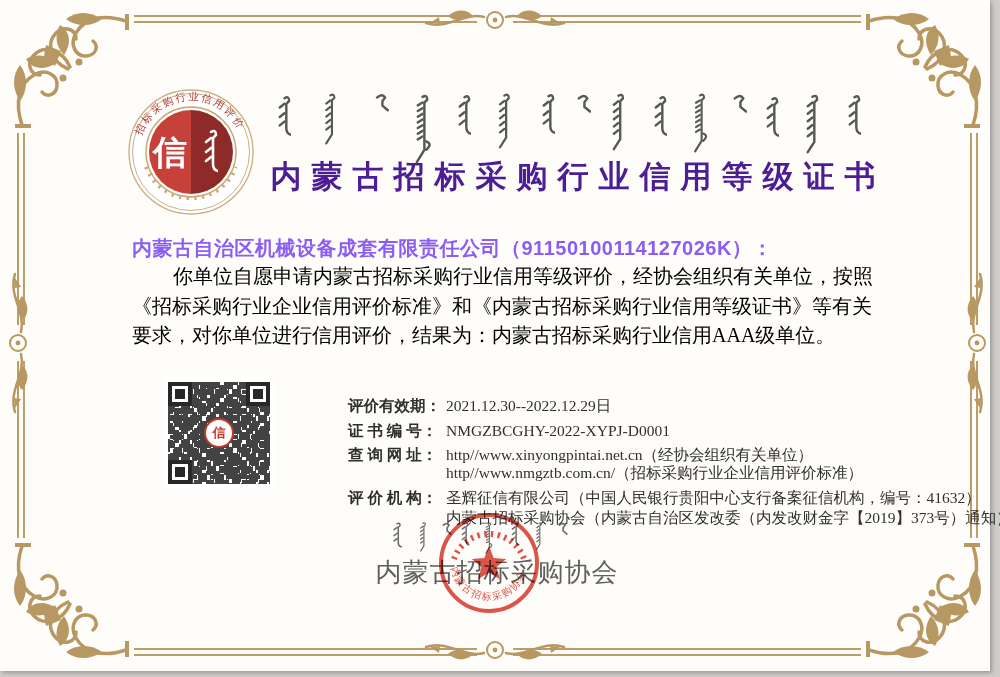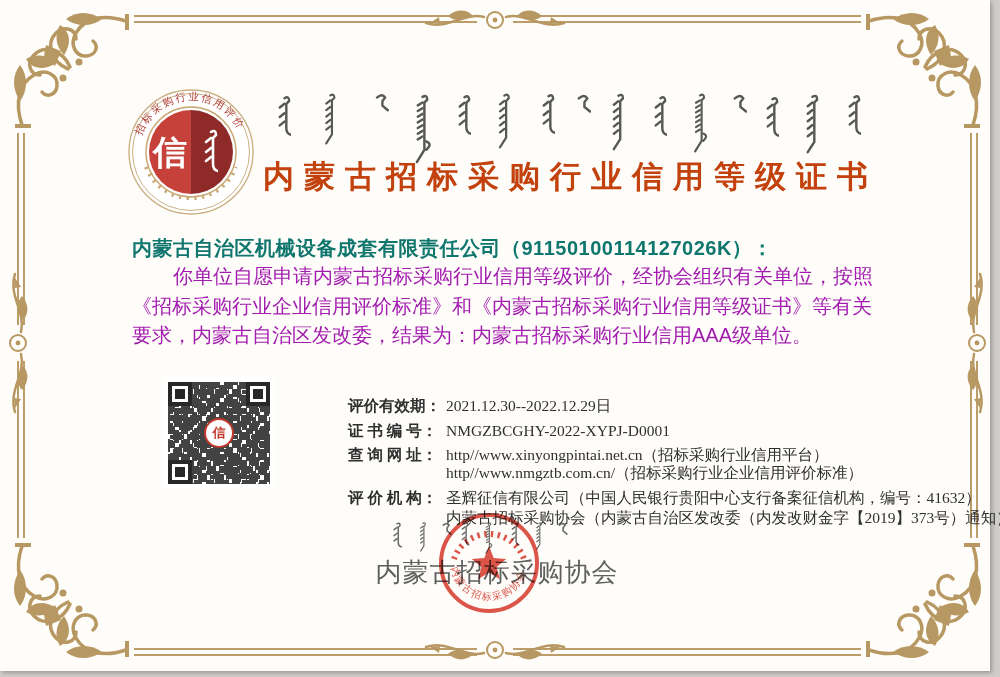--- a/index.html
+++ b/index.html
@@ -22,25 +22,25 @@
   .mid-v.left{left:-57px;transform:rotate(90deg);}
   .mid-v.right{right:-62px;transform:rotate(-90deg);}
 
   
   .emblem{position:absolute;left:126px;top:87px;width:130px;height:130px;}
   
   .mong-top{position:absolute;left:266px;top:91px;color:#575757;}
   .mong-bottom{position:absolute;left:391px;top:520px;color:#6a6a6a;}
 
   .cert-title{position:absolute;left:263px;top:156px;width:630px;
-              font-size:31px;font-weight:700;letter-spacing:10px;color:#c2410c;white-space:nowrap;}
+              font-size:31px;font-weight:700;letter-spacing:10px;color:#4c1d95;white-space:nowrap;text-align:center;}
   .company-line{position:absolute;left:132px;top:235px;font-family:"Liberation Sans",sans-serif;
-              font-size:20px;font-weight:700;color:#0f766e;white-space:nowrap;letter-spacing:.5px;}
-  .paragraph{position:absolute;left:132px;top:262px;width:760px;font-family:Liberation Sans, sans-serif;
-              font-size:20px;color:#a21caf;line-height:29.5px;}
+              font-size:20px;font-weight:700;color:#8b5cf6;white-space:nowrap;letter-spacing:.5px;}
+  .paragraph{position:absolute;left:132px;top:262px;width:760px;font-family:Liberation Serif, serif;
+              font-size:20px;color:#000000;line-height:29.5px;}
   .paragraph .pline{white-space:nowrap;}
   .paragraph .pline.indent{padding-left:41px;}
 
   
   .qr{position:absolute;left:163px;top:377px;width:112px;height:112px;background:#fff;}
   .qr-noise{position:absolute;inset:5px;opacity:.92;
     background:
       repeating-conic-gradient(#343434 0% 25%, transparent 0% 50%) 0px 0px/13px 13px,
       repeating-conic-gradient(#343434 0% 25%, transparent 0% 50%) 5px 7px/17px 17px,
       repeating-conic-gradient(#343434 0% 25%, transparent 0% 50%) 2px 3px/9px 9px;}
@@ -195,40 +195,40 @@
       <use href="#mw1" x="538" y="2" width="15" height="62"></use>
       <use href="#mw2" x="580" y="2" width="15" height="44"></use>
     </svg>
 
     <div class="cert-title">内蒙古招标采购行业信用等级证书</div>
 
     <div class="company-line">内蒙古自治区机械设备成套有限责任公司（91150100114127026K）：</div>
     <div class="paragraph">
       <div class="pline indent">你单位自愿申请内蒙古招标采购行业信用等级评价，经协会组织有关单位，按照</div>
       <div class="pline">《招标采购行业企业信用评价标准》和《内蒙古招标采购行业信用等级证书》等有关</div>
-      <div class="pline">要求，内蒙古自治区发改委，结果为：内蒙古招标采购行业信用AAA级单位。</div>
+      <div class="pline">要求，对你单位进行信用评价，结果为：内蒙古招标采购行业信用AAA级单位。</div>
     </div>
 
     <div class="qr">
       <div class="qr-noise"></div>
       <div class="finder tl"></div>
       <div class="finder tr"></div>
       <div class="finder bl"></div>
       <div class="qr-logo">信</div>
     </div>
 
     <div class="details">
       <div class="drow">
         <span class="dlabel">评价有效期：</span><span class="dvalue">2021.12.30--2022.12.29日</span>
       </div>
       <div class="drow">
         <span class="dlabel">证 书 编 号：</span><span class="dvalue">NMGZBCGHY-2022-XYPJ-D0001</span>
       </div>
       <div class="drow">
-        <span class="dlabel">查 询 网 址：</span><span class="dvalue">http//www.xinyongpintai.net.cn（招标采购行业信用平台）</span>
+        <span class="dlabel">查 询 网 址：</span><span class="dvalue">http//www.xinyongpintai.net.cn（经协会组织有关单位）</span>
       </div>
       <div class="drow">
         <span class="dlabel"></span><span class="dvalue">http//www.nmgztb.com.cn/（招标采购行业企业信用评价标准）</span>
       </div>
       <div class="drow r5">
         <span class="dlabel">评 价 机 构：</span><span class="dvalue">圣辉征信有限公司（中国人民银行贵阳中心支行备案征信机构，编号：41632）</span>
       </div>
       <div class="drow">
         <span class="dlabel"></span><span class="dvalue">内蒙古招标采购协会（内蒙古自治区发改委（内发改财金字【2019】373号）通知）</span>
       </div>

